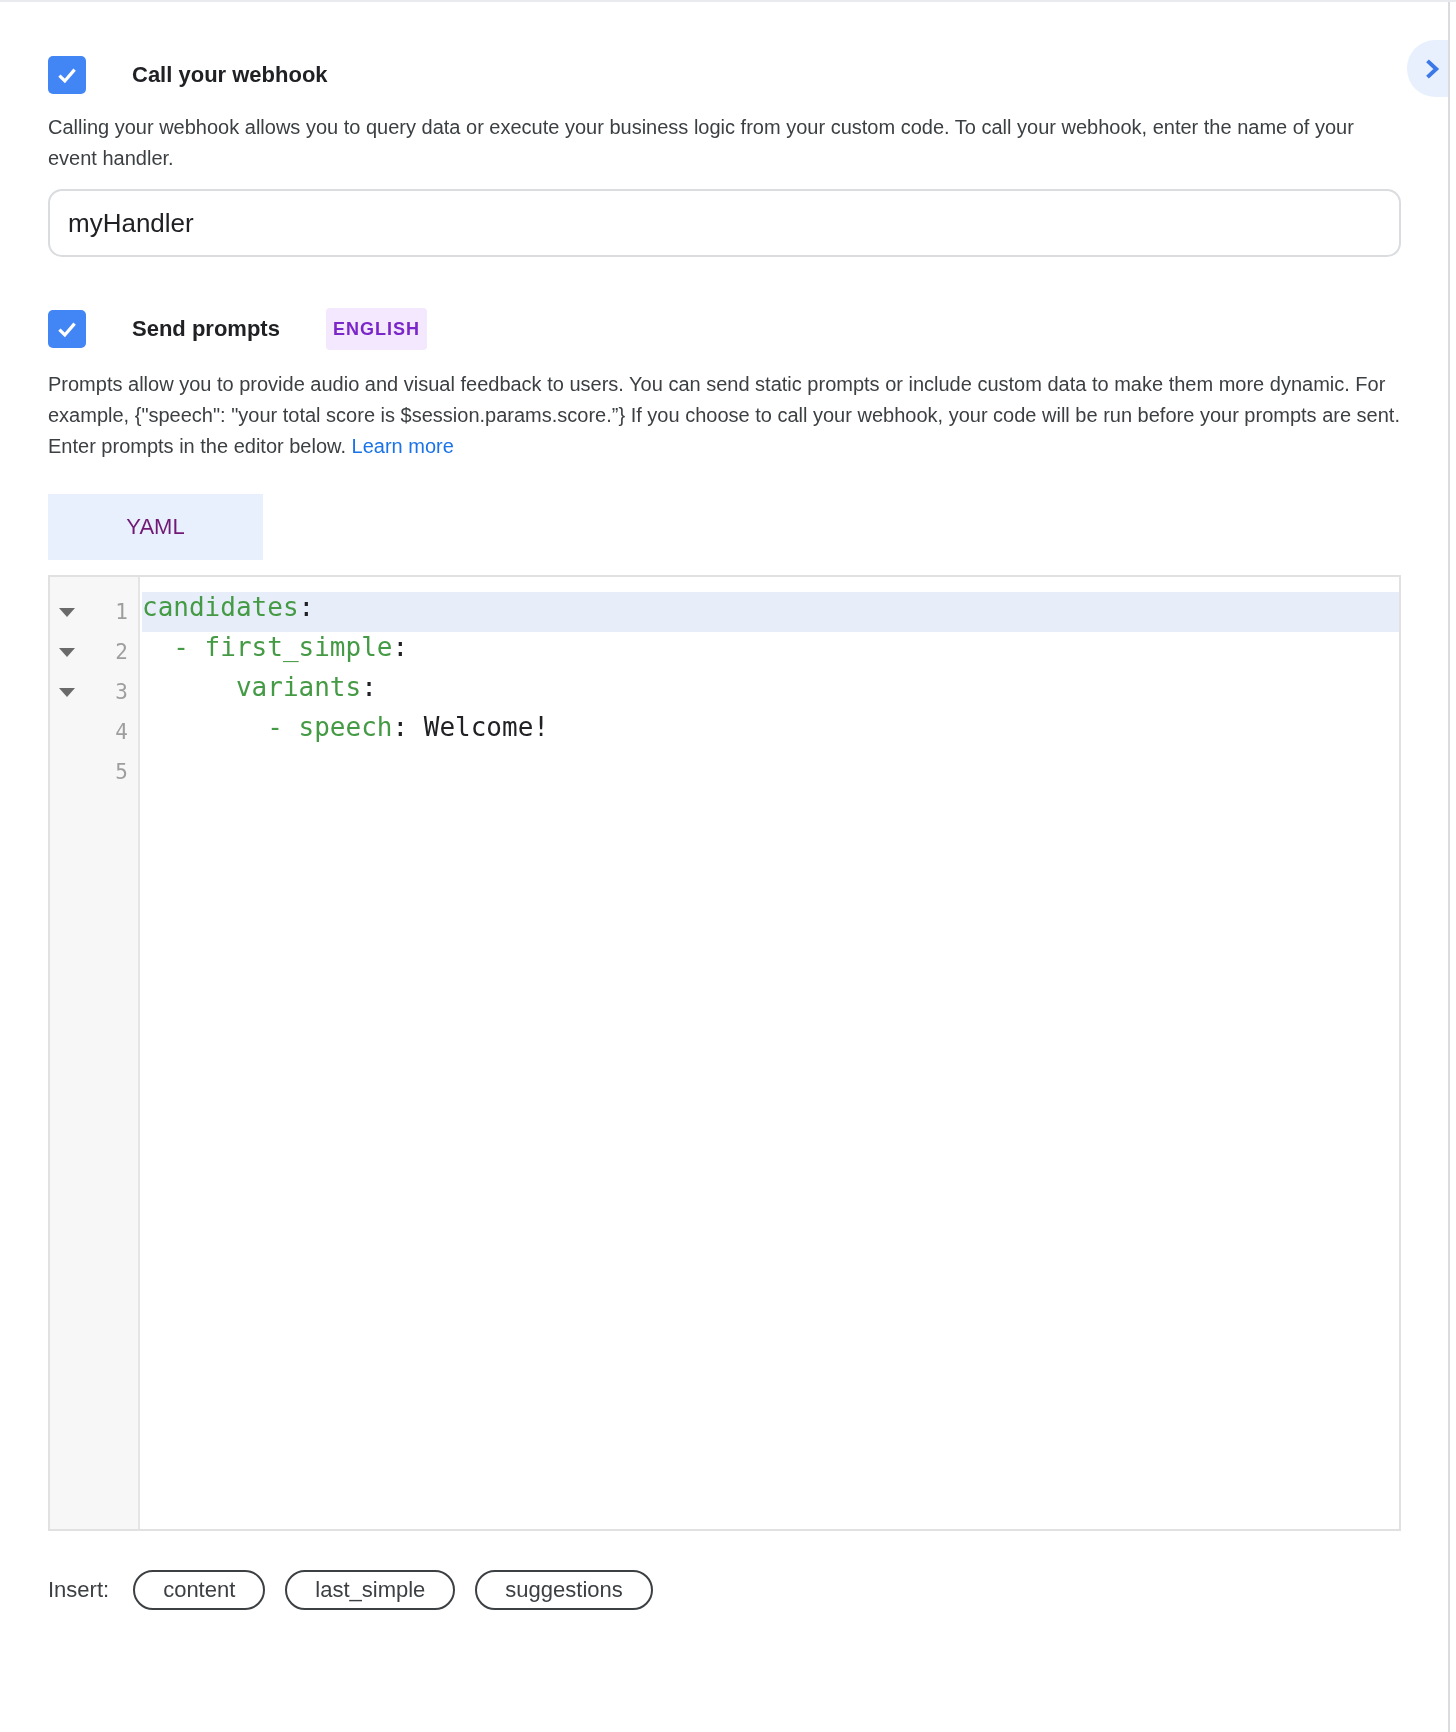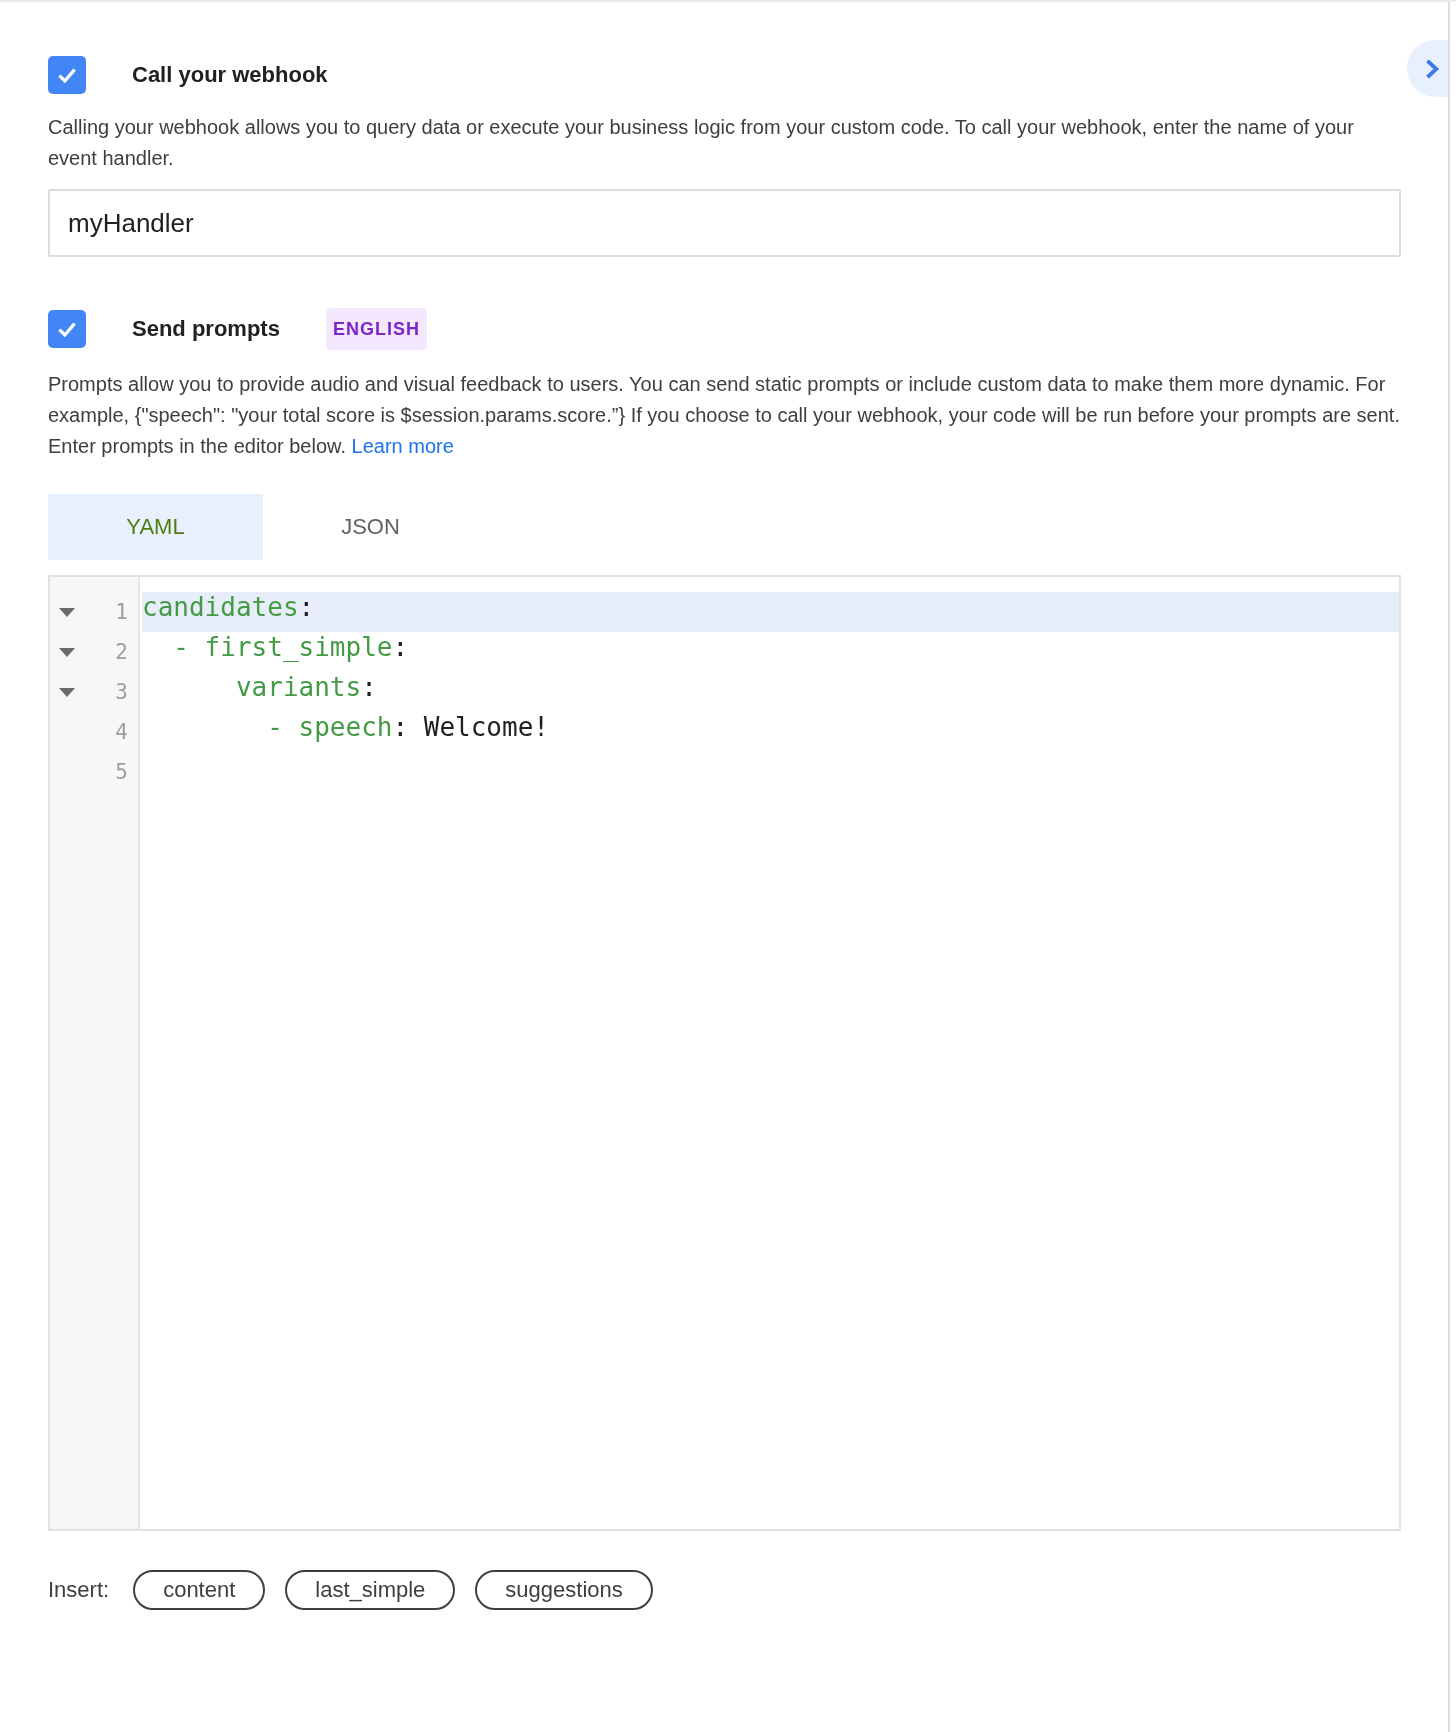--- a/index.html
+++ b/index.html
@@ -34,31 +34,31 @@
     margin-left:22px; height:42px; padding:0 7px; background:#f3e8fd;
     color:#7b26c9; font-size:18px; font-weight:700; letter-spacing:1px;
     display:inline-flex; align-items:center; border-radius:4px;
   }
 
   .desc { margin-top:18px; font-size:20px; line-height:31px; color:#3c4043; max-width:1358px; }
   .desc.prompts-desc { margin-top:19px; }
   .learn-more { color:#1a73e8; text-decoration:none; cursor:pointer; }
 
   .handler-input {
-    margin-top:15px; width:1353px; height:68px; border:2px solid #dadce0; border-radius:2px;
+    margin-top:15px; width:1353px; height:68px; border:2px solid #dadce0; border-radius:14px;
     font-family:"Liberation Sans", sans-serif; font-size:26px; color:#202124;
     padding:0 18px; outline:none; display:block; background:#fff;
   }
 
   .tabs { margin-top:32px; display:flex; }
   .tab {
     width:215px; height:66px; display:flex; align-items:center; justify-content:center;
     font-size:22px; font-weight:500; color:#5f6368; cursor:pointer; background:transparent;
   }
-  .tab.active { background:#e8f0fe; color:#4d7c0f; }
+  .tab.active { background:#e8f0fe; color:#701a75; }
 
   .editor {
     position:relative; margin-top:15px; width:1353px; height:956px;
     border:2px solid #e1e1e1; background:#fff;
   }
   .gutter-bg {
     position:absolute; left:0; top:0; bottom:0; width:90px;
     background:#f7f7f7; border-right:2px solid #e5e5e5;
   }
   .code-lines { position:relative; padding-top:15px; }
@@ -122,21 +122,20 @@
           <path d="M5 12.5 L10 17.5 L19 7" stroke="#ffffff" stroke-width="3" fill="none"></path>
         </svg>
       </span>
       <span class="check-label">Send prompts</span>
       <span class="lang-badge">ENGLISH</span>
     </div>
     <p class="desc prompts-desc"><span>Prompts allow you to provide audio and visual feedback to users. You can send static prompts or include custom data to make them more dynamic. For example, {"speech": "your total score is $session.params.score.”} If you choose to call your webhook, your code will be run before your prompts are sent. Enter prompts in the editor below.</span> <a class="learn-more">Learn more</a></p>
 
     <div class="tabs">
       <div class="tab active">YAML</div>
-      <div class="tab">JSON</div>
     </div>
 
     <div class="editor">
       <div class="gutter-bg"></div>
       <div class="code-lines" id="code-lines">
           <div class="code-row active">
             <div class="gutter-cell">
               <span class="fold-arrow"></span>
               <span class="lnum">1</span>
             </div>

